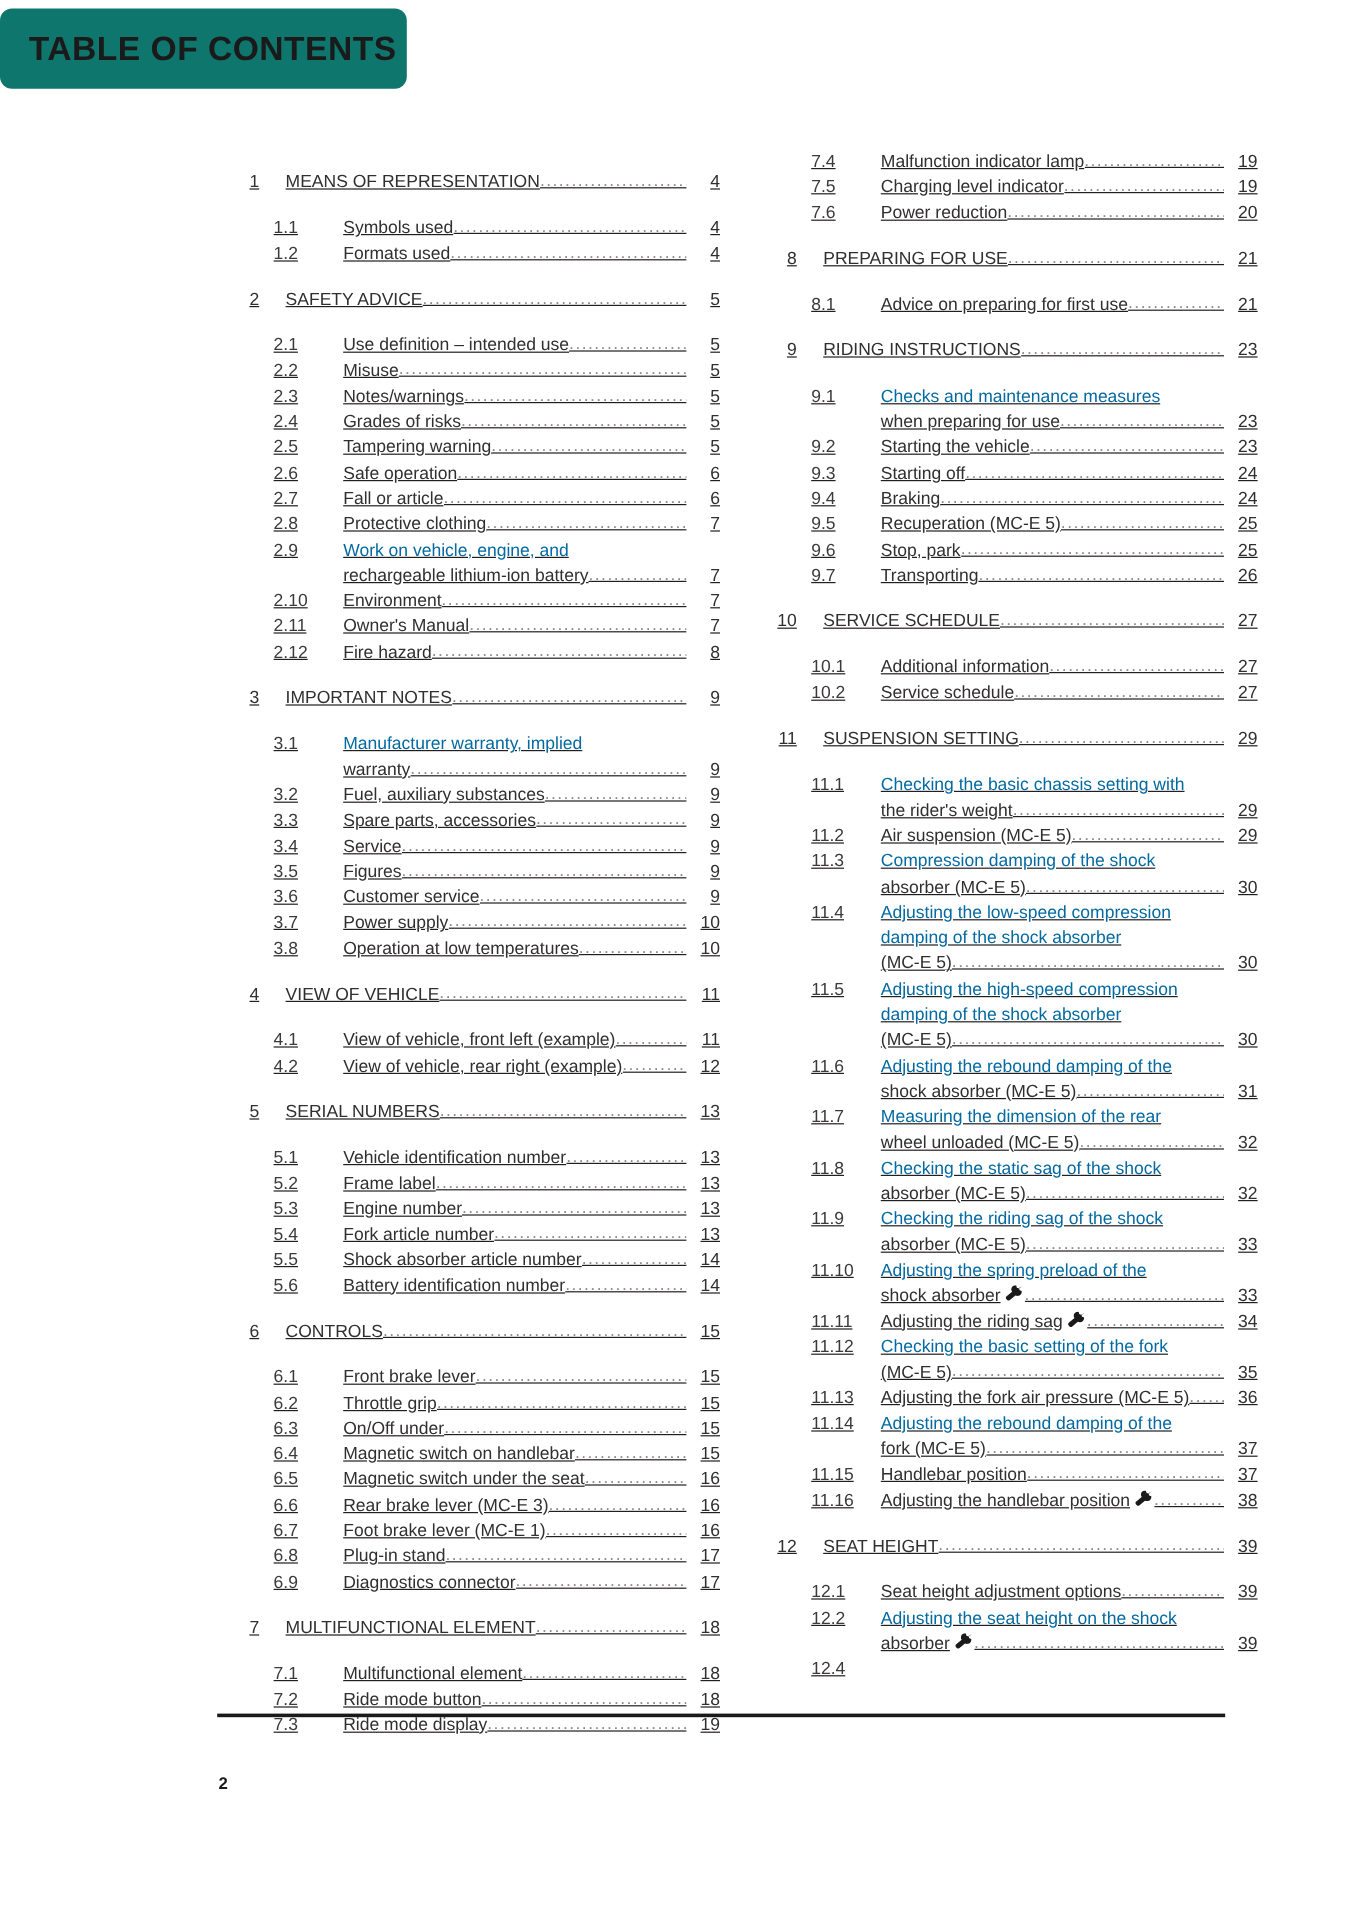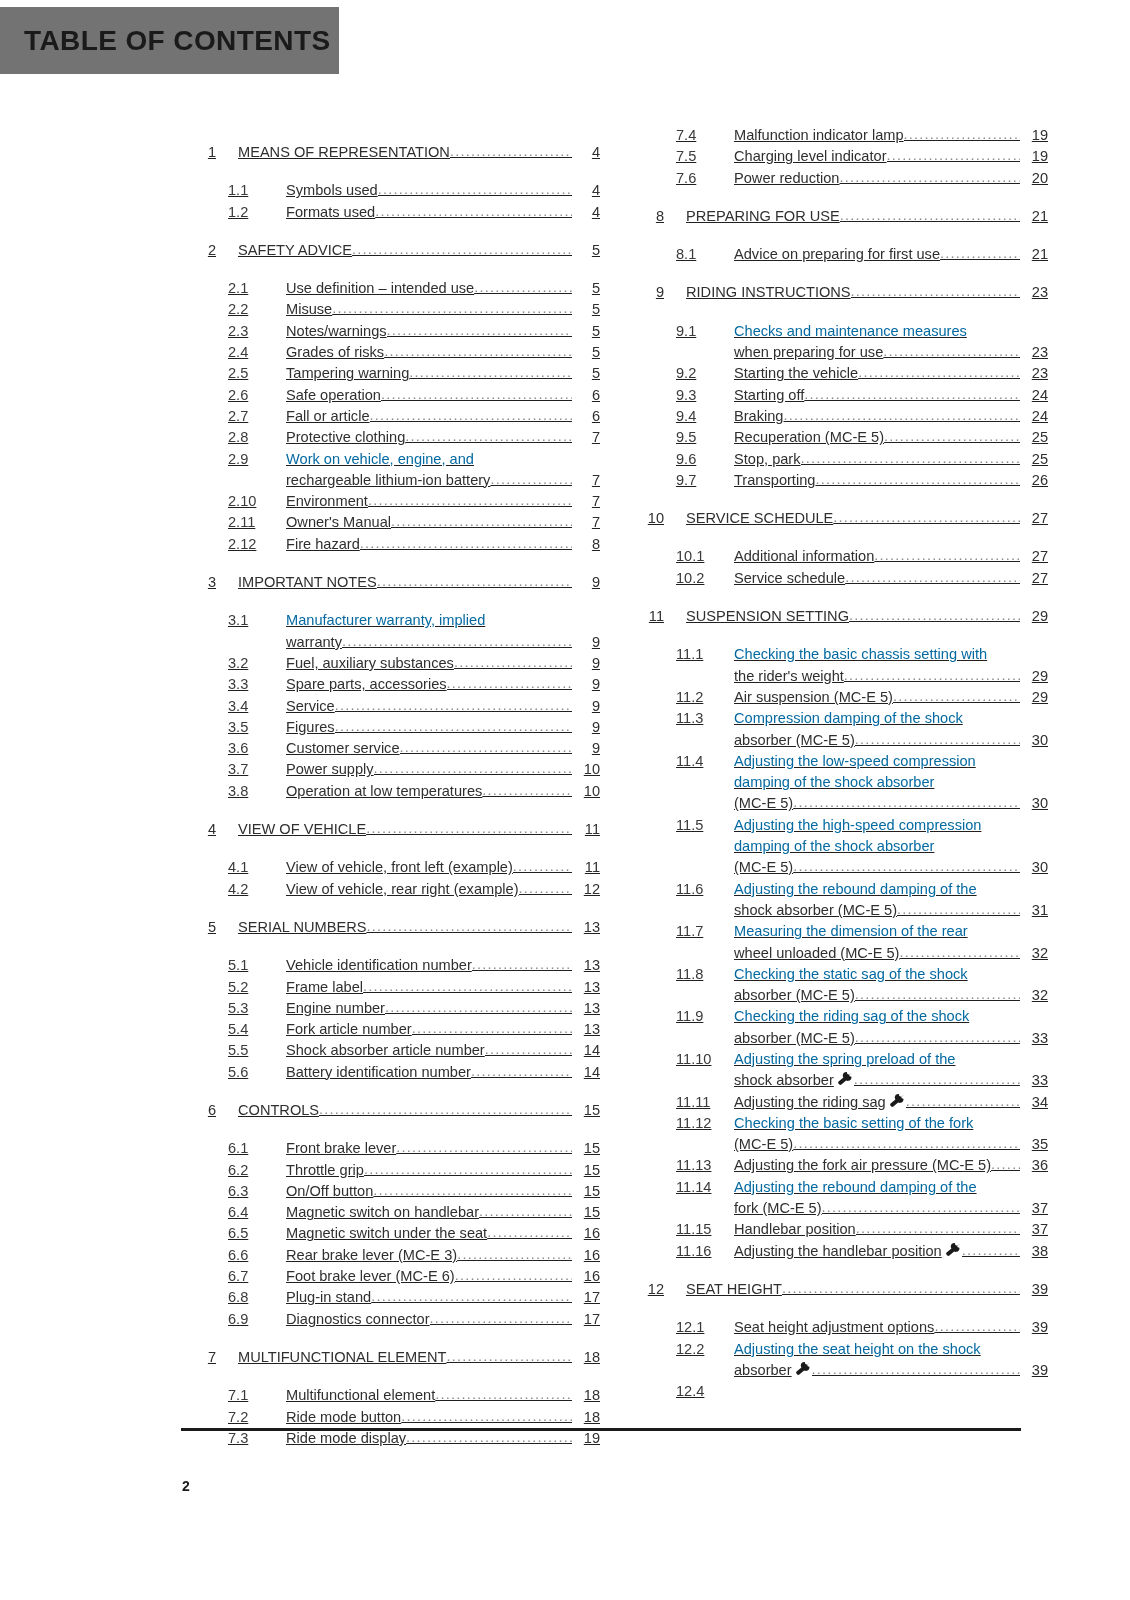--- a/index.html
+++ b/index.html
@@ -16,23 +16,24 @@
     overflow: hidden;
   }
 
   
   #header-banner {
     position: absolute;
     left: 0;
     top: 7px;
     width: 339px;
     height: 67px;
-    background: #737373;
+    background: #0f766e;
     display: flex;
     align-items: center;
+    border-radius: 10px;
   }
   #header-title {
     font-size: 28px;
     font-weight: bold;
     letter-spacing: 0.4px;
     color: #1a1a1a;
     padding-left: 24px;
     white-space: nowrap;
   }
 
@@ -551,21 +552,21 @@
             <span class="title-text">Throttle grip</span>
             <span class="leader"></span>
             <span class="pageno">15</span>
           </div>
         </div>
       </div>
       <div class="toc-row sub">
         <span class="num">6.3</span>
         <div class="entry">
           <div class="entry-line">
-            <span class="title-text">On/Off button</span>
+            <span class="title-text">On/Off under</span>
             <span class="leader"></span>
             <span class="pageno">15</span>
           </div>
         </div>
       </div>
       <div class="toc-row sub">
         <span class="num">6.4</span>
         <div class="entry">
           <div class="entry-line">
             <span class="title-text">Magnetic switch on handlebar</span>
@@ -591,21 +592,21 @@
             <span class="title-text">Rear brake lever (MC-E 3)</span>
             <span class="leader"></span>
             <span class="pageno">16</span>
           </div>
         </div>
       </div>
       <div class="toc-row sub">
         <span class="num">6.7</span>
         <div class="entry">
           <div class="entry-line">
-            <span class="title-text">Foot brake lever (MC-E 6)</span>
+            <span class="title-text">Foot brake lever (MC-E 1)</span>
             <span class="leader"></span>
             <span class="pageno">16</span>
           </div>
         </div>
       </div>
       <div class="toc-row sub">
         <span class="num">6.8</span>
         <div class="entry">
           <div class="entry-line">
             <span class="title-text">Plug-in stand</span>

